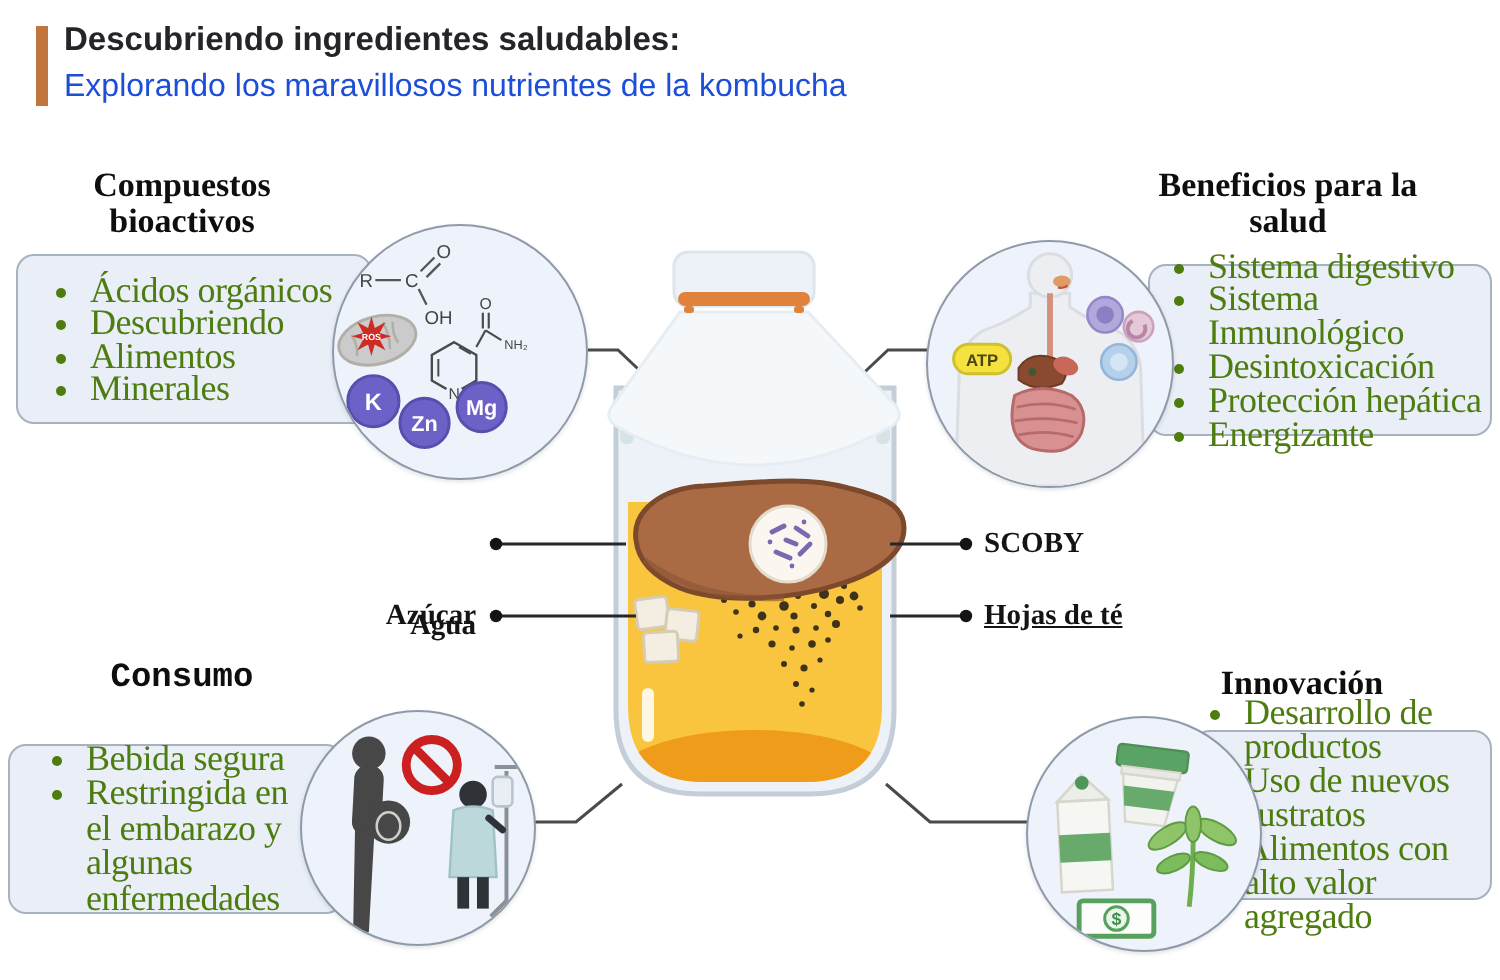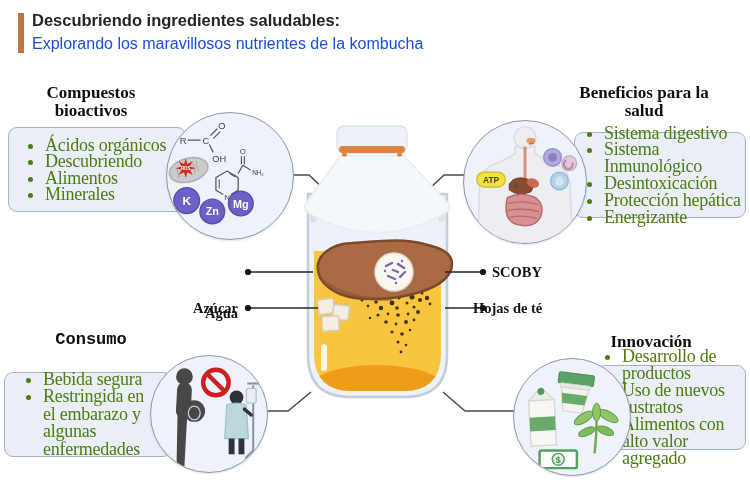--- a/index.html
+++ b/index.html
@@ -256,21 +256,21 @@
         <path d="M104,40 a4.5,4.5 0 1,0 6,2" fill="none" stroke="#b786a4" stroke-width="2"></path>
         <circle cx="97" cy="61" r="9" fill="#b5d0ea" stroke="#93b6d8" stroke-width="1.3"></circle>
         <circle cx="97" cy="61" r="4.5" fill="#d4e5f3"></circle>
       </g>
     </svg>
   </div>
 
   <div class="jlabel right-al" style="left:178px;top:276px;width:60px;margin-top:29px;">Agua</div>
   <div class="jlabel right-al" style="left:168px;top:300px;width:70px;">Azúcar</div>
   <div class="jlabel" style="left:492px;top:264px;">SCOBY</div>
-  <div class="jlabel" style="left:473px;top:300px;">Hojas de té</div>
+  <div class="jlabel" style="left:492px;top:300px;text-decoration:underline;">Hojas de té</div>
 
   <div class="sec-title" style="left:25px;top:331px;font-family:Liberation Mono, monospace;">Consumo</div>
 
   <div class="box box-bl" style="left:4px;top:372px;width:168px;height:85px;">
     <ul>
       <li><span>Bebida segura</span></li>
       <li><span>Restringida en el embarazo y algunas enfermedades</span></li>
     </ul>
   </div>
 

